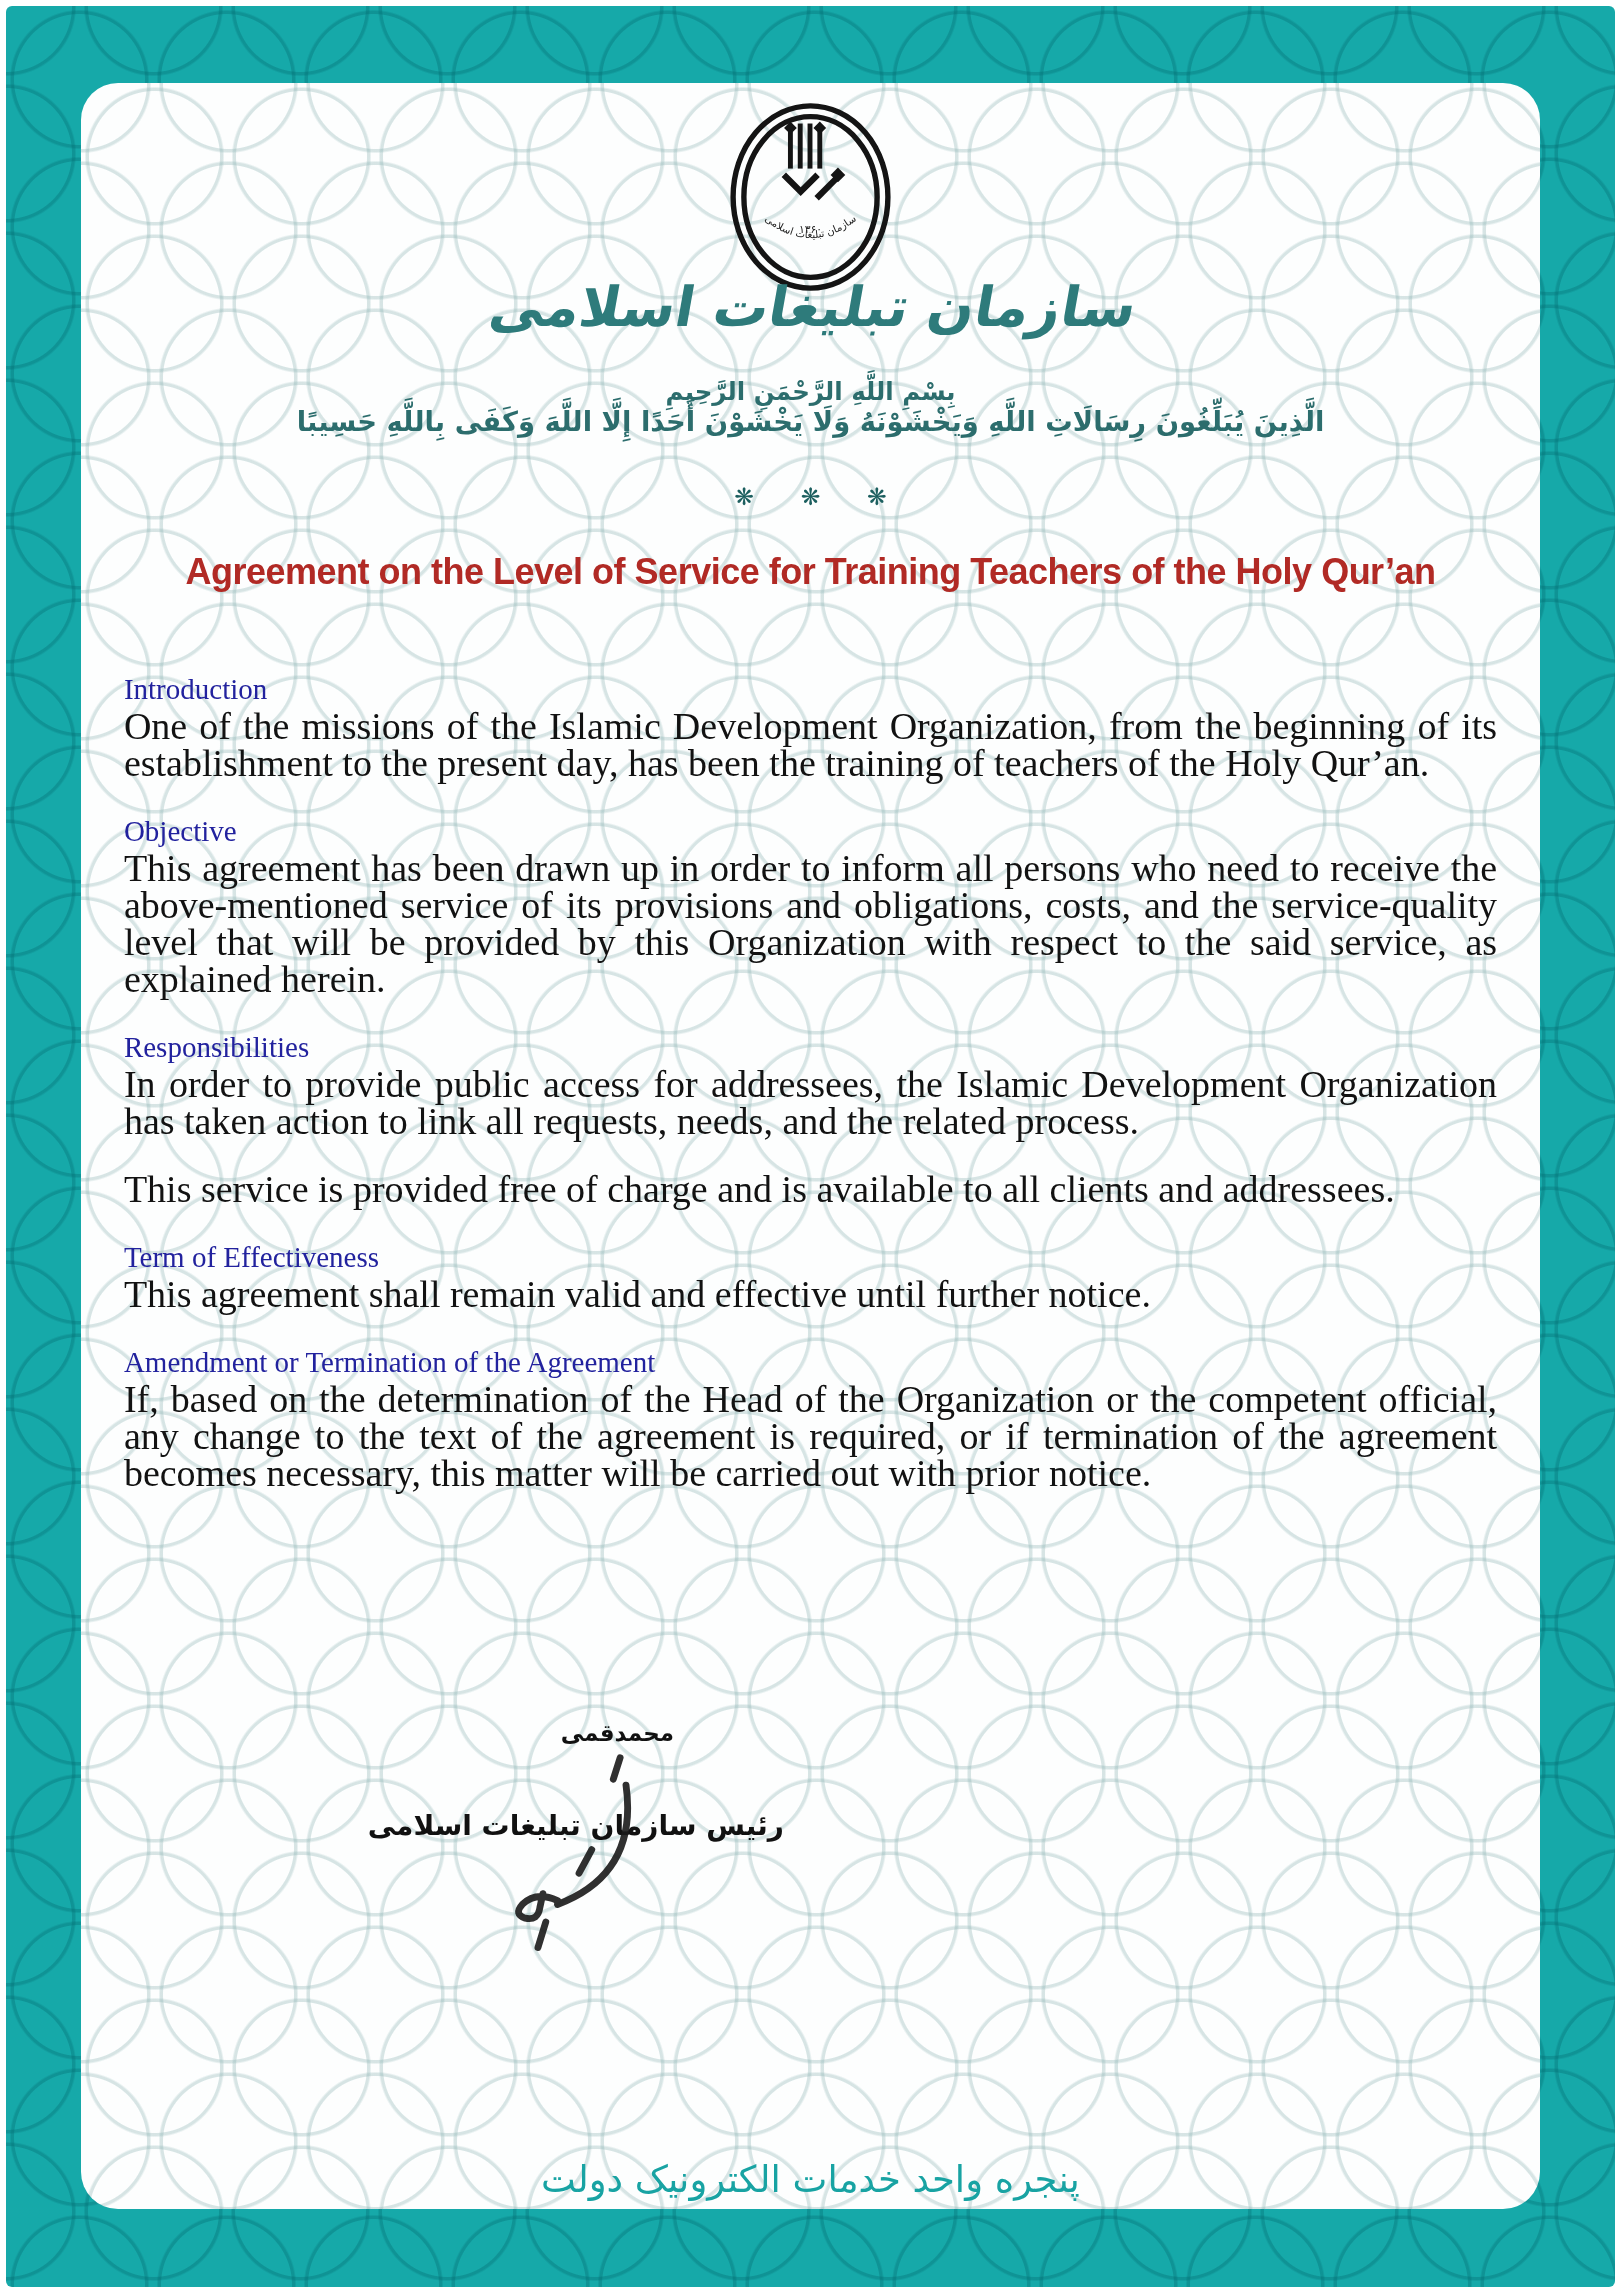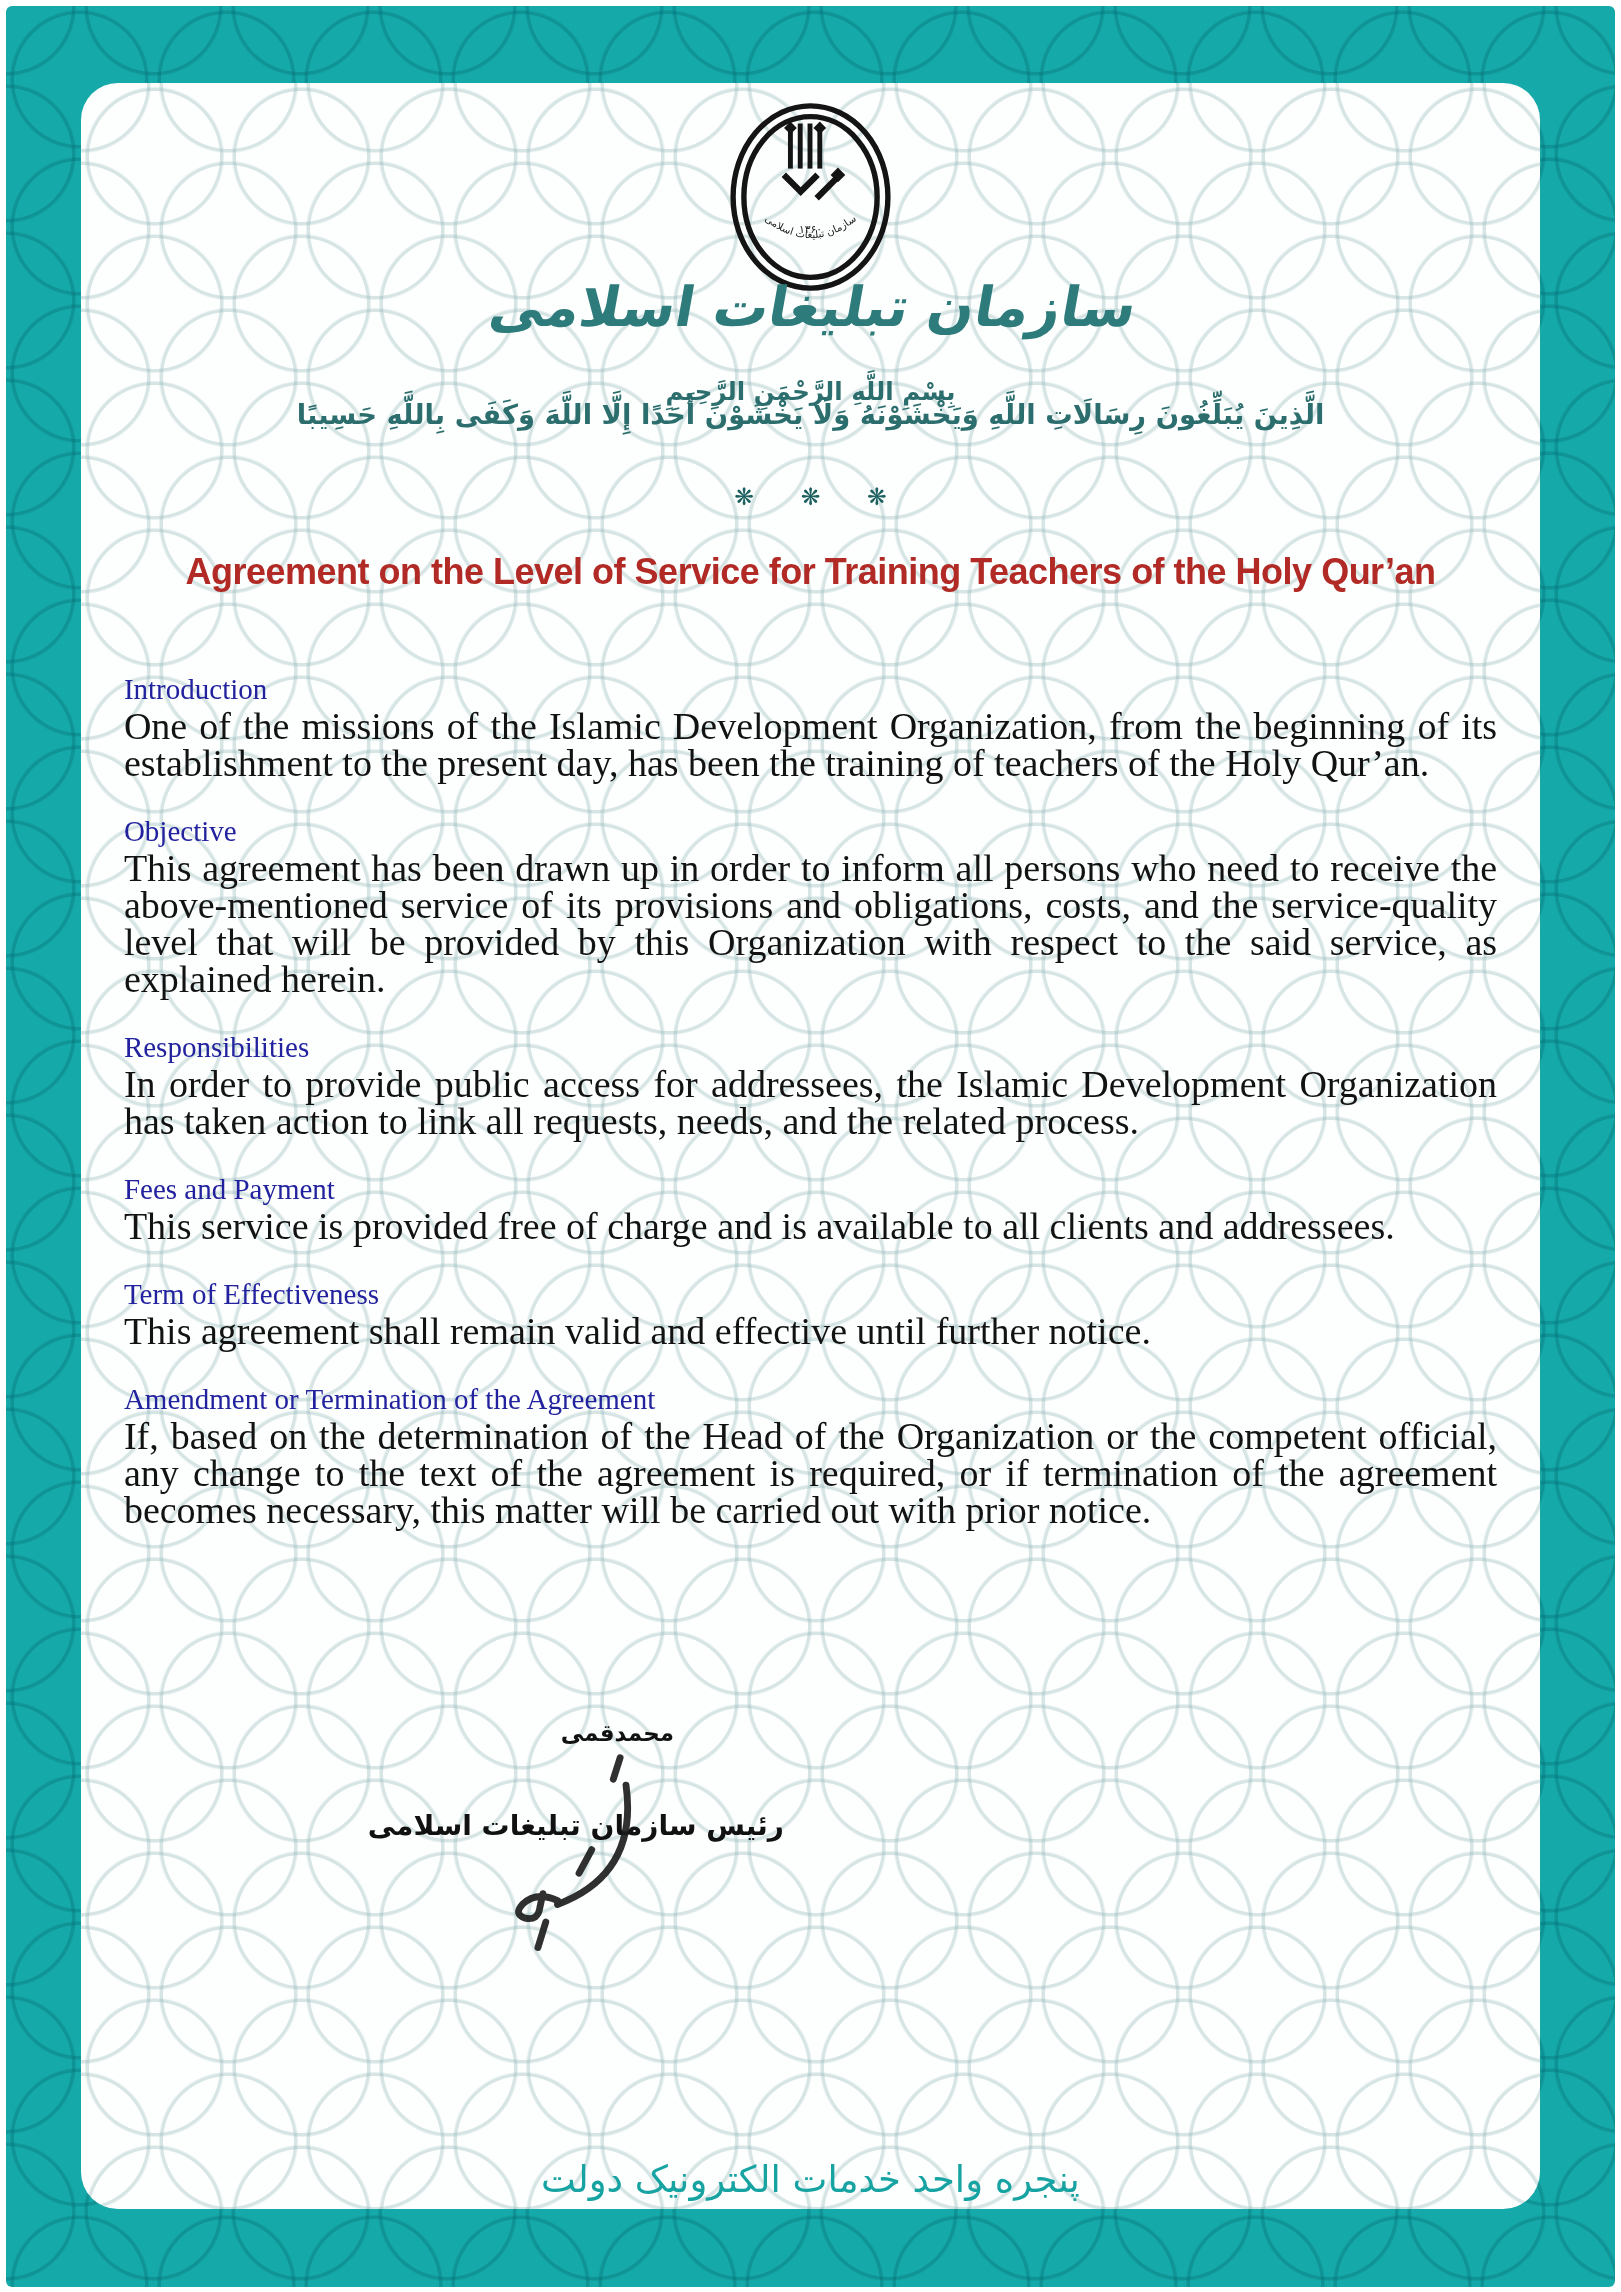--- a/index.html
+++ b/index.html
@@ -39,21 +39,21 @@
     font-size:55px;font-weight:bold;color:#2e7b7b;
     transform:skewX(-10deg);
   }
   .bismillah{
     position:absolute;left:0;right:0;top:294px;
     text-align:center;direction:rtl;
     font-family:"DejaVu Sans", sans-serif;
     font-size:24.5px;font-weight:bold;color:#2c6d6d;
   }
   .verse{
-    position:absolute;left:0;right:0;top:316px;
+    position:absolute;left:0;right:0;top:323px;
     text-align:center;direction:rtl;
     font-family:"DejaVu Sans", sans-serif;
     font-size:27.4px;font-weight:bold;color:#2c6d6d;
   }
   .ornament{
     position:absolute;left:0;right:0;top:400px;
     text-align:center;font-size:23.5px;color:#1c5f5f;
     letter-spacing:19.6px;text-indent:19.6px;
     font-family:"DejaVu Sans", sans-serif;
   }
@@ -140,21 +140,20 @@
       </section>
       <section class="sec">
         <h3>Objective</h3>
         <p>This agreement has been drawn up in order to inform all persons who need to receive the above-mentioned service of its provisions and obligations, costs, and the service-quality level that will be provided by this Organization with respect to the said service, as explained herein.</p>
       </section>
       <section class="sec">
         <h3>Responsibilities</h3>
         <p>In order to provide public access for addressees, the Islamic Development Organization has taken action to link all requests, needs, and the related process.</p>
       </section>
       <section class="sec">
-        <h3>Fees and Payment</h3>
         <p>This service is provided free of charge and is available to all clients and addressees.</p>
       </section>
       <section class="sec">
         <h3>Term of Effectiveness</h3>
         <p>This agreement shall remain valid and effective until further notice.</p>
       </section>
       <section class="sec">
         <h3>Amendment or Termination of the Agreement</h3>
         <p>If, based on the determination of the Head of the Organization or the competent official, any change to the text of the agreement is required, or if termination of the agreement becomes necessary, this matter will be carried out with prior notice.</p>
       </section>

